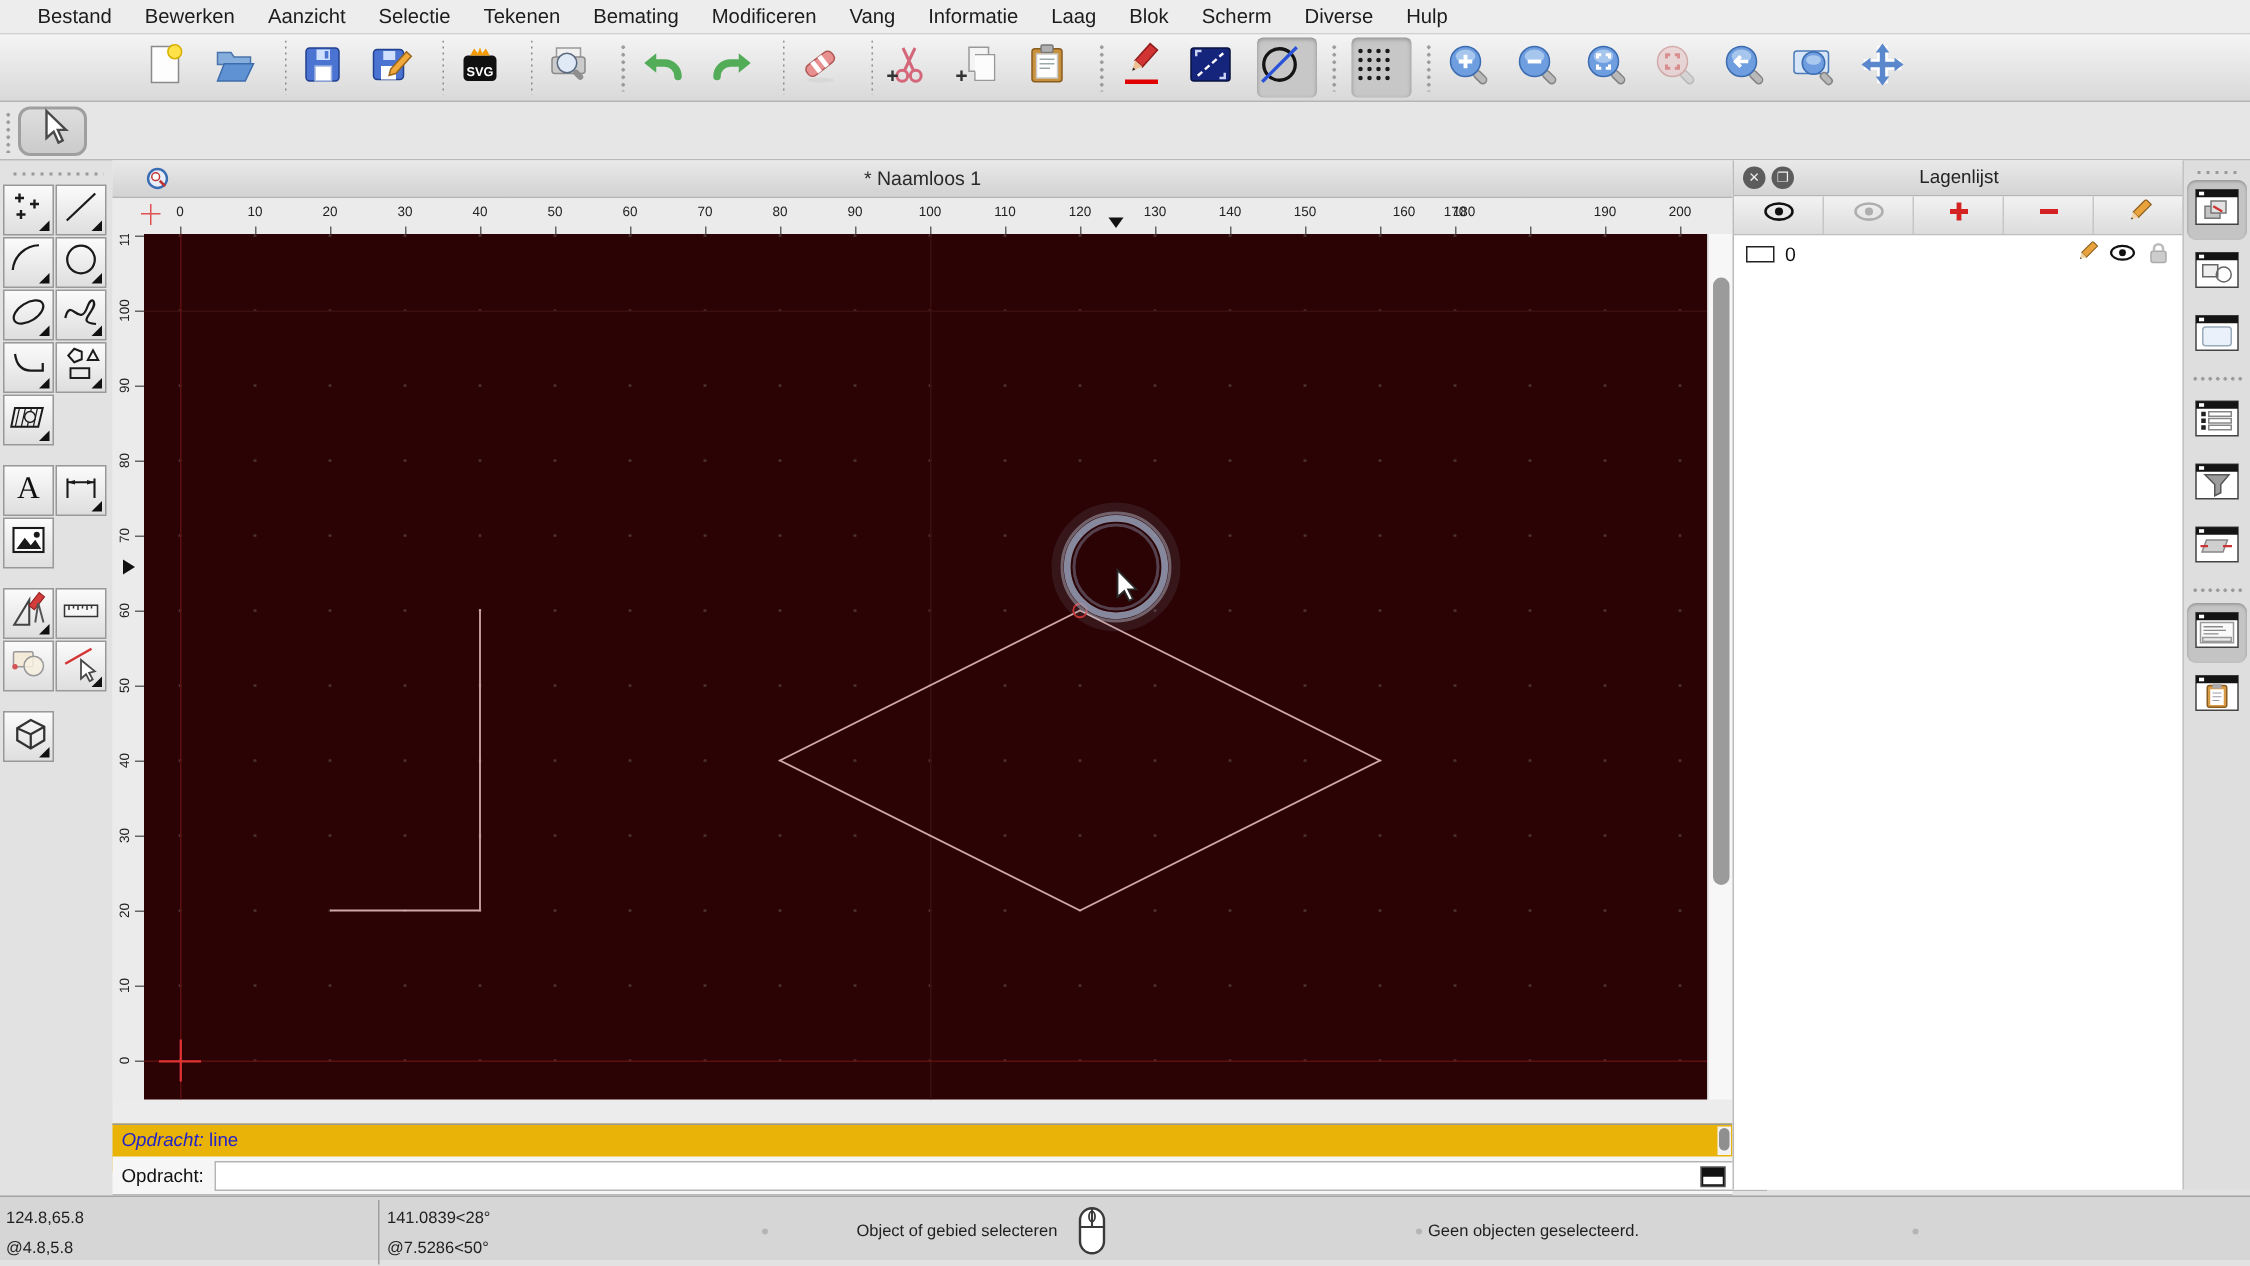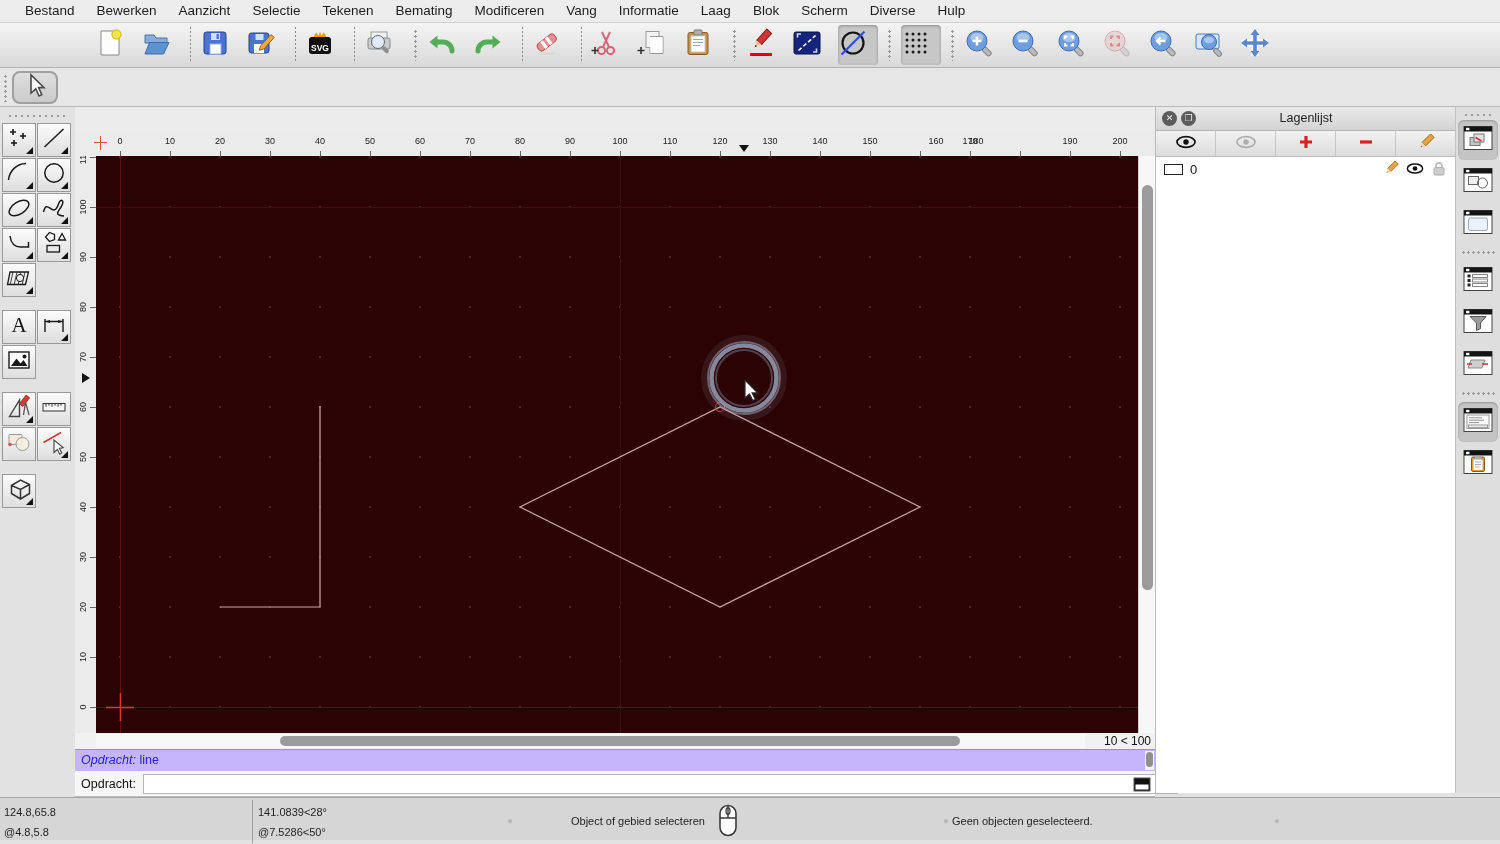--- a/index.html
+++ b/index.html
@@ -82,21 +82,21 @@
     background:#9b9b9b; border-radius:6px; }
 
   #hscroll-row { position:absolute; left:0; top:626px; width:1080px; height:16px; background:#f1f1f1; }
   #hscroll-track { position:absolute; left:21px; top:1px; width:989px; height:14px; background:#f7f7f7; }
   #hscroll-thumb { position:absolute; left:184px; top:2px; width:680px; height:10px;
     background:#9b9b9b; border-radius:5px; }
   #hscroll-label { position:absolute; right:4px; top:1px; font-size:12px; color:#111; }
 
   
   #cmd-history { position:absolute; left:75px; top:749px; width:1080px; height:32px;
-    background:#c4b5fd; border-top:1px solid #9a9a9a; border-bottom:1px solid #c9c9c9; }
+    background:#eab308; border-top:1px solid #9a9a9a; border-bottom:1px solid #c9c9c9; }
   #cmd-history-text { position:absolute; left:6px; top:3px; font-size:12.5px; color:#2323c8; }
   #cmd-history-prompt { font-style:italic; }
   #cmd-history-scroll { position:absolute; right:1px; top:1px; width:9px; height:19px; background:#f2f2f2; }
   #cmd-history-scroll-thumb { position:absolute; left:1px; top:1px; width:7px; height:15px;
     background:#8f8f8f; border-radius:4px; }
 
   #cmd-input-row { position:absolute; left:75px; top:771px; width:1080px; height:26px;
     background:#f6f6f6; border-bottom:1px solid #bbb; }
   #cmd-input-label { position:absolute; left:6px; top:6px; font-size:12.5px; color:#111; }
   #cmd-input { position:absolute; left:68px; top:3px; width:1035px; height:20px;
@@ -506,20 +506,28 @@
                 <path d="M5.5 9.5 L14.5 4 L23.5 8.5 V17.5 L14.5 23 L5.5 17.5 Z M5.5 9.5 L14.5 13.5 L23.5 8.5 M14.5 13.5 V23" fill="none" stroke="#333" stroke-width="1.5"></path>
               </svg></span>
           </div>
           <div class="pcell empty"></div>
         </div>
       </div>
     </div>
 </div>
 
 <div id="doc-window">
+  <div id="doc-titlebar">
+    <span id="doc-icon"><svg width="17" height="17" viewBox="0 0 17 17">
+          <circle cx="8" cy="8" r="6.3" fill="#e8eef7" stroke="#3b6db4" stroke-width="1.6"></circle>
+   <circle cx="6.8" cy="6.8" r="2.6" fill="#fff" stroke="#c23434"></circle>
+          <path d="M9.5 9.5 l3.6 3.6" stroke="#c23434" stroke-width="1.8"></path>
+        </svg></span>
+    <div id="doc-title">* Naamloos 1</div>
+  </div>
 
   <div id="hruler-row">
     <span class="corner-cross-v"></span>
     <span class="corner-cross-h"></span>
     <div id="hruler">
         <span class="hlabel" style="left: 24px;">0</span>
         <span class="htick" style="left: 24px;"></span>
         <span class="hlabel" style="left: 74px;">10</span>
         <span class="htick" style="left: 74px;"></span>
         <span class="hlabel" style="left: 124px;">20</span>
@@ -612,26 +620,20 @@
     <circle cx="648" cy="222" r="32.5" fill="none" stroke="#97a1b8" stroke-width="4.5" opacity=".85"></circle>
     <circle cx="648" cy="222" r="28" fill="none" stroke="#97a1b8" stroke-width="2" opacity=".4"></circle>
   </g>
   <polygon transform="translate(649,224)" points="0,0 0,18 4.5,14 7.8,20.5 10.3,19.2 7.1,12.9 12.6,12.9" fill="#fff" stroke="#2a2a2a" stroke-width="1.2"></polygon>
 </svg></div>
     <div id="vscroll">
       <div id="vscroll-thumb"></div>
     </div>
   </div>
 
-  <div id="hscroll-row">
-    <div id="hscroll-track">
-      <div id="hscroll-thumb"></div>
-    </div>
-    <div id="hscroll-label">10 &lt; 100</div>
-  </div>
 </div>
 
 <div id="cmd-history">
   <div id="cmd-history-text">
     <span id="cmd-history-prompt">Opdracht:</span>
     <span> </span>
     <span id="cmd-history-command">line</span>
   </div>
   <div id="cmd-history-scroll">
     <div id="cmd-history-scroll-thumb"></div>

